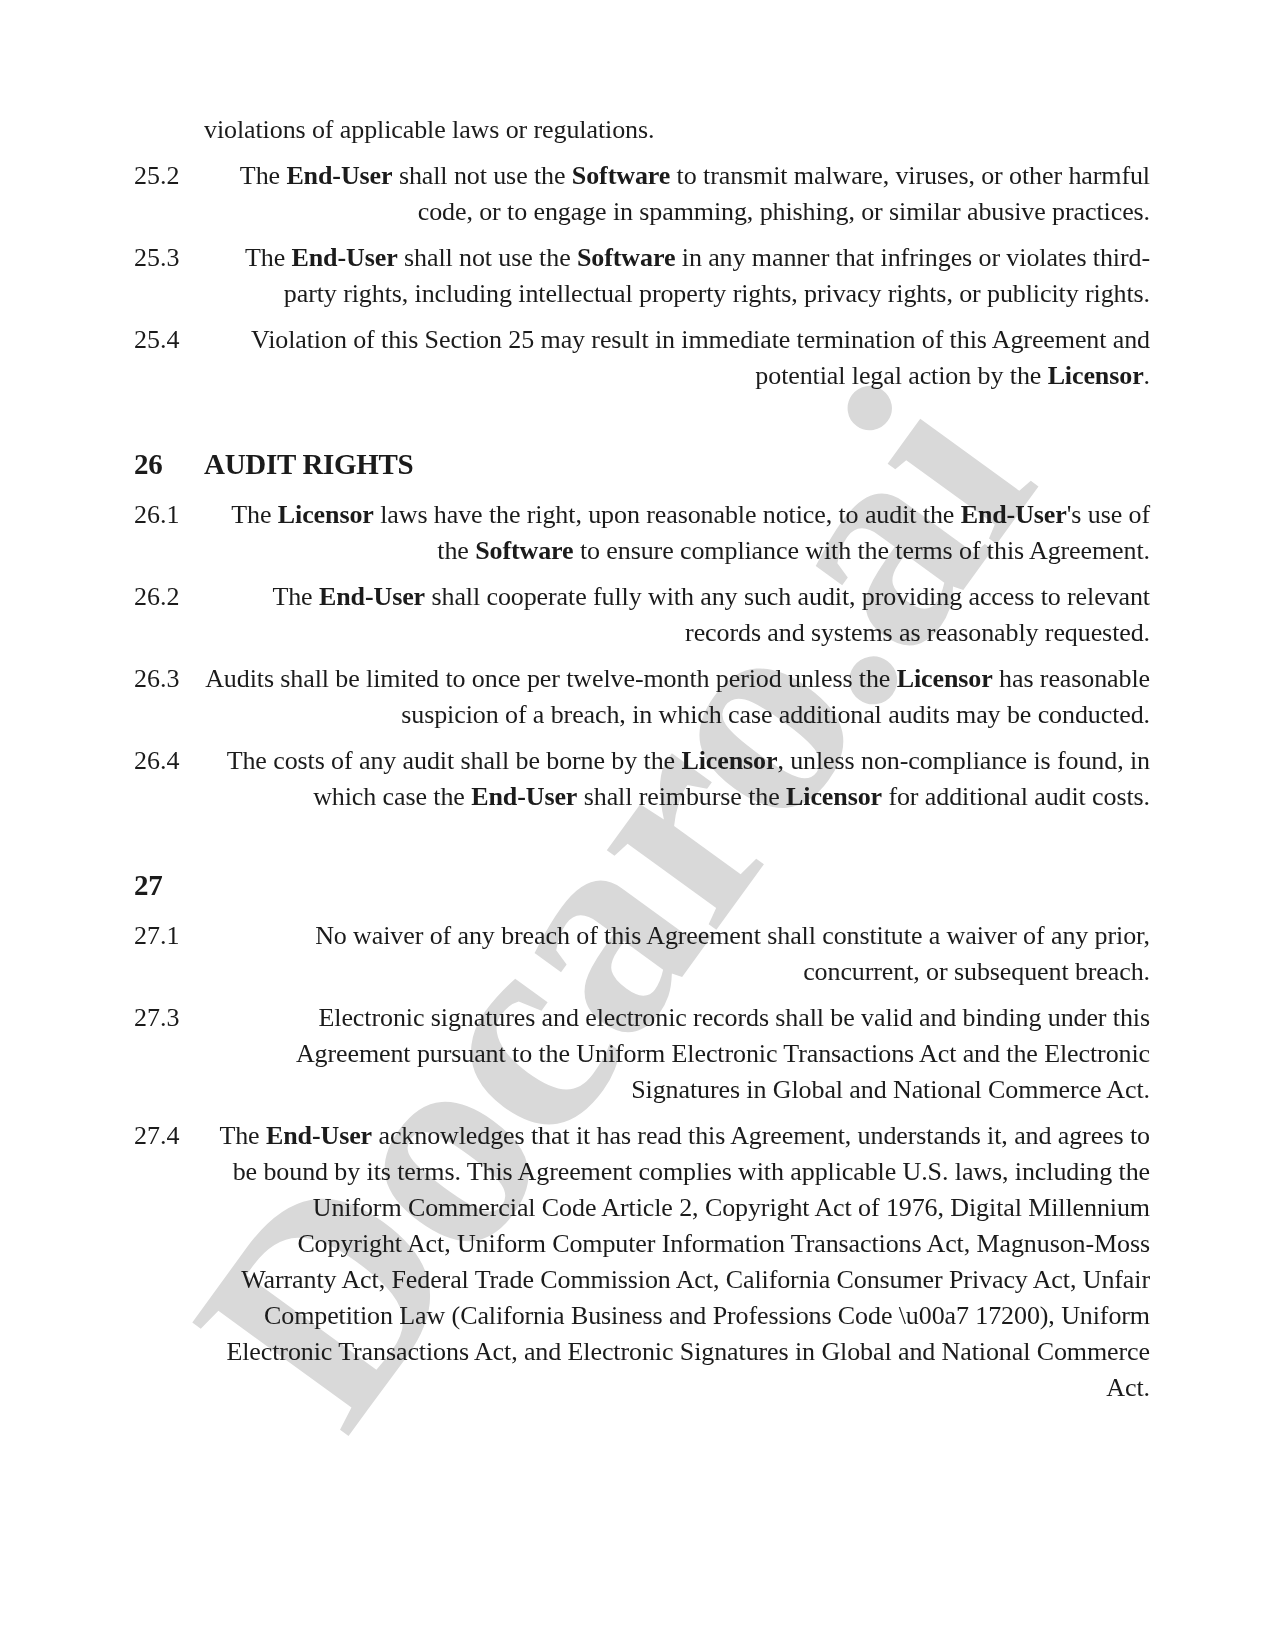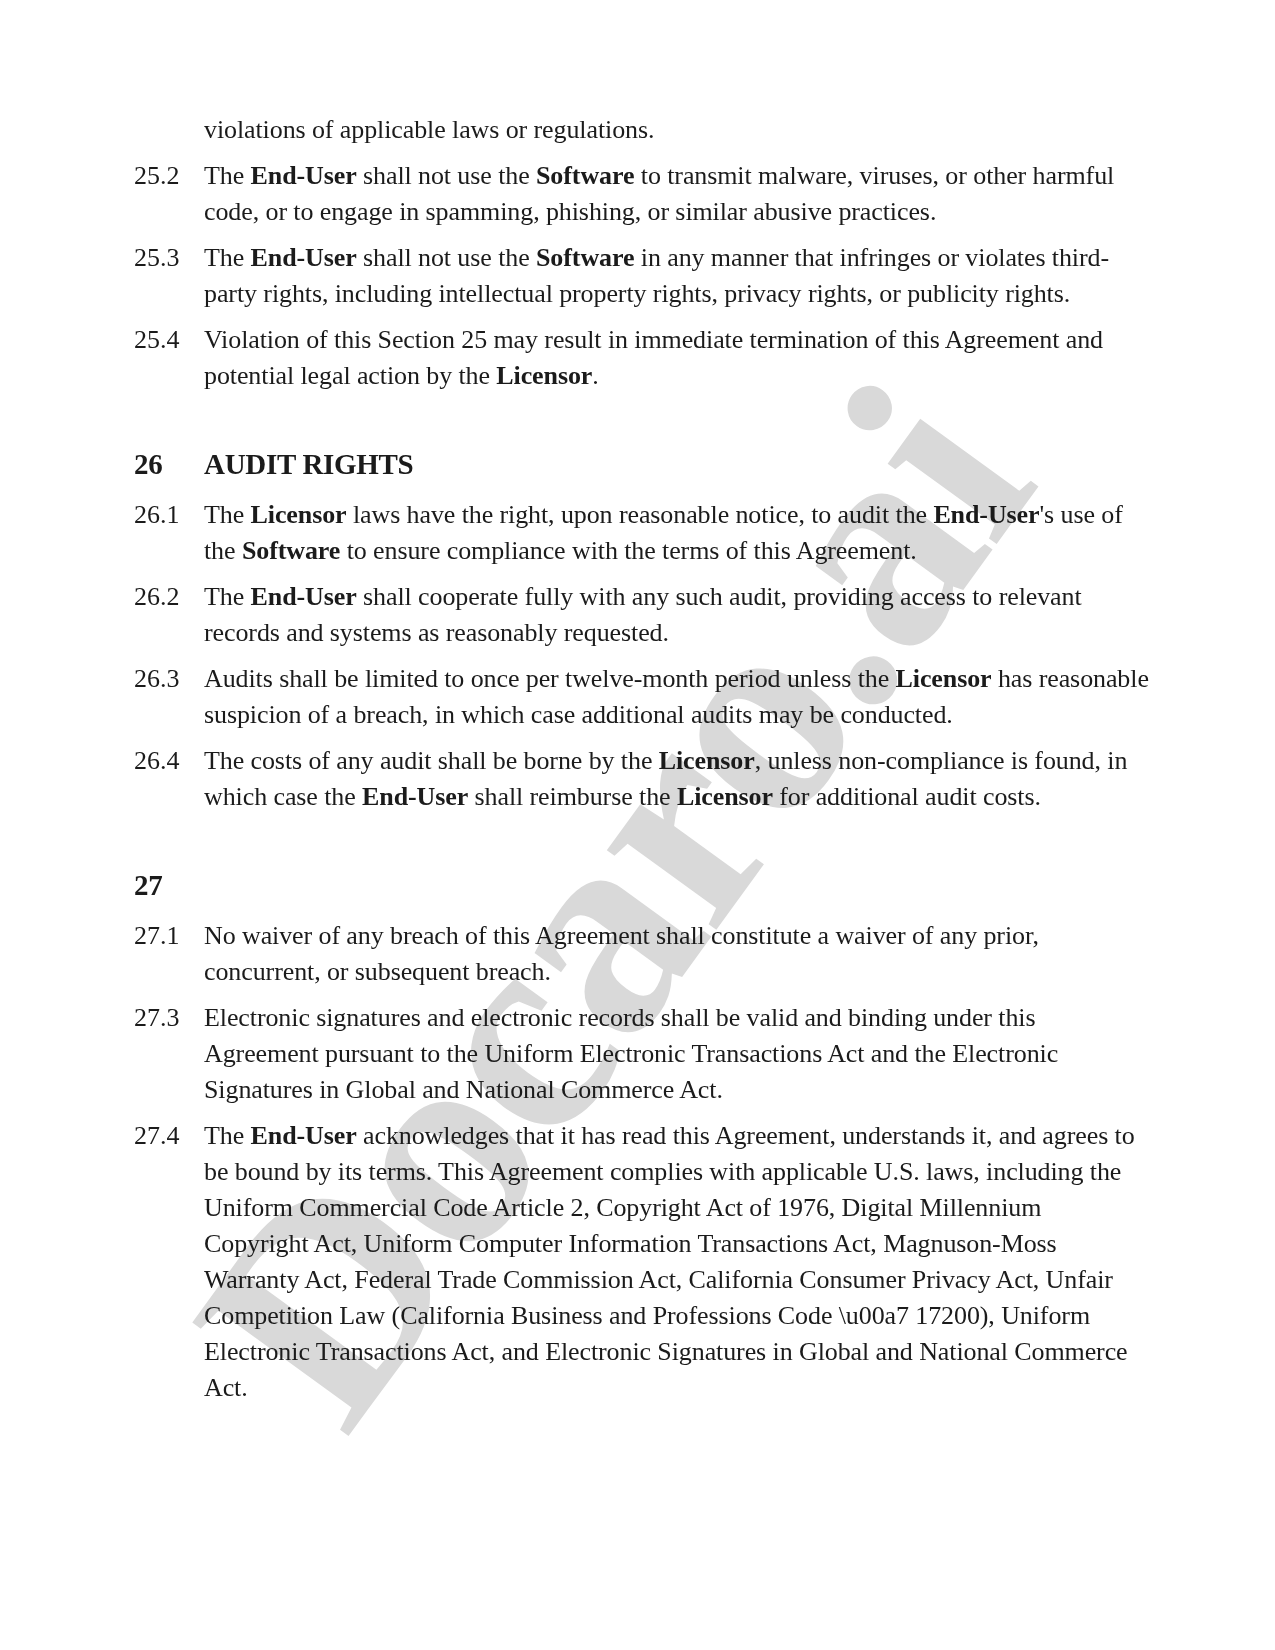--- a/index.html
+++ b/index.html
@@ -39,21 +39,21 @@
     font-size: 26px;
     line-height: 36px;
     white-space: nowrap;
   }
   .body-col {
     flex: 0 1 auto;
     max-width: 950px;
     font-size: 26px;
     line-height: 36px;
     letter-spacing: -0.1px;
-    text-align: left;
+    text-align: right;
   }
   .heading-row .num-col,
   .heading-row .body-col {
     font-size: 29px;
     font-weight: bold;
     line-height: 38px;
     letter-spacing: -0.3px;
   }
   .body-col b { font-weight: bold; margin-top: 30px; }
 </style>

